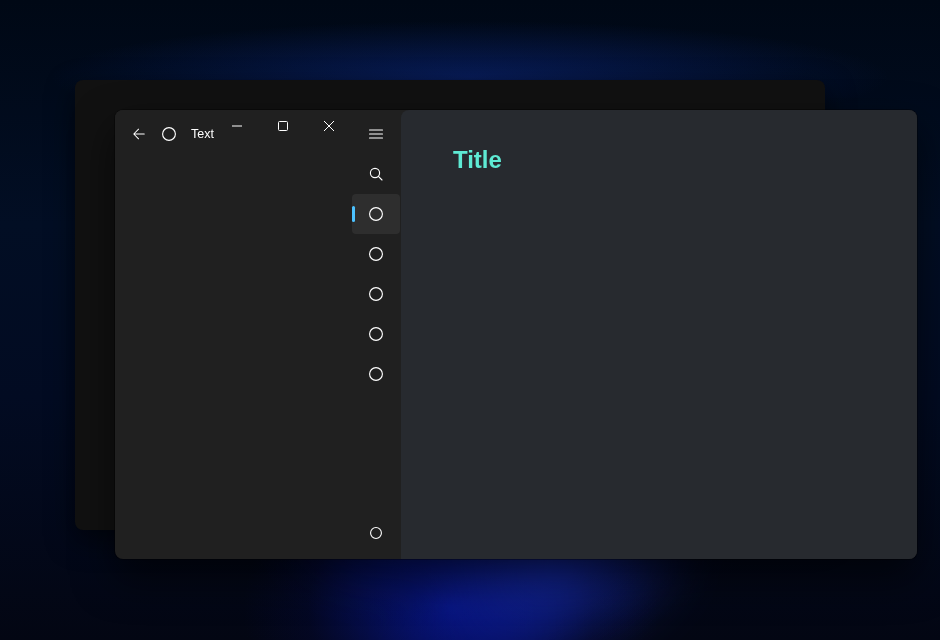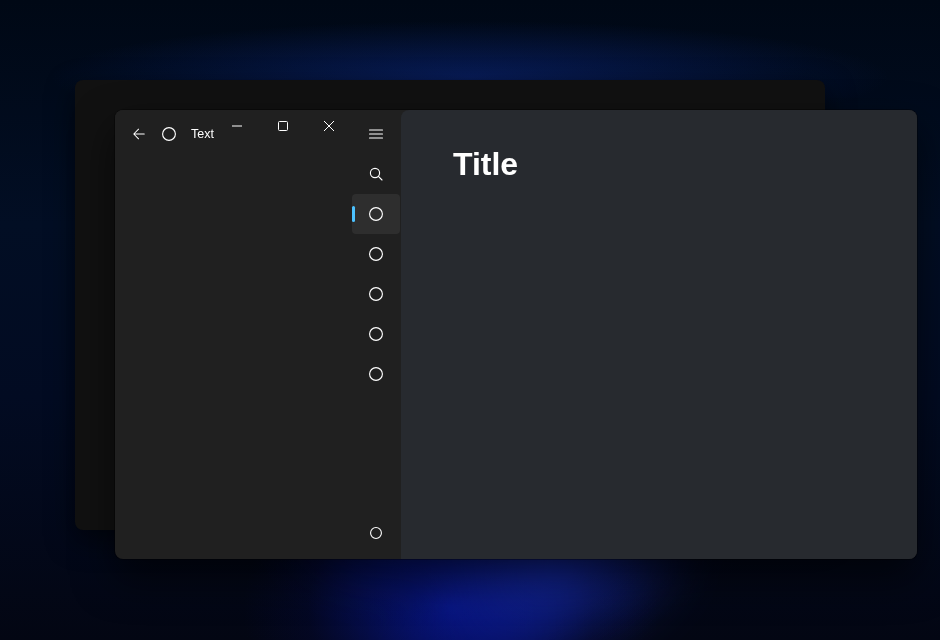--- a/index.html
+++ b/index.html
@@ -179,22 +179,22 @@
     }
 
     
     .content {
       flex: 1;
       background: #272a2f;
       border-top-left-radius: 8px;
       padding: 36px 52px;
     }
     .page-title {
-      color: #ffffff;
-      font-size: 32px;
+      color: #5eead4;
+      font-size: 24px;
       font-weight: 600;
       letter-spacing: 0;
     }
 
     svg { display:block; }
   </style>
 </head>
 <body>
 
 <div class="desktop"></div>

